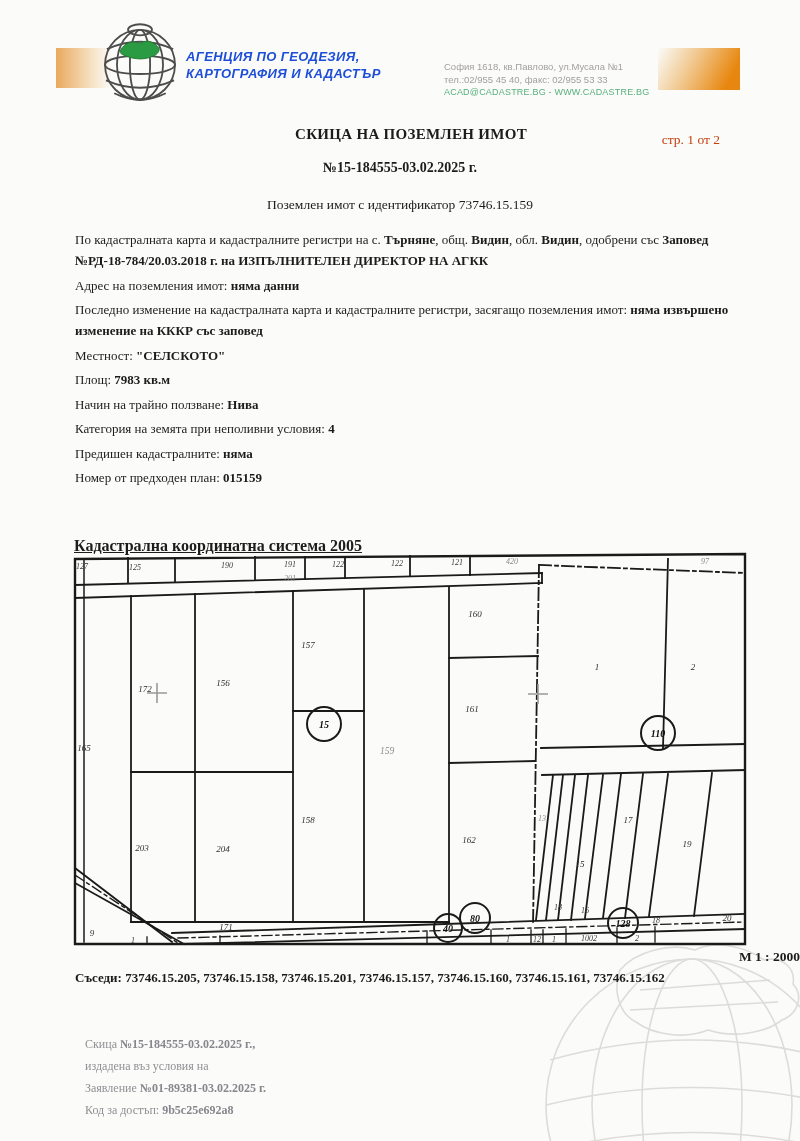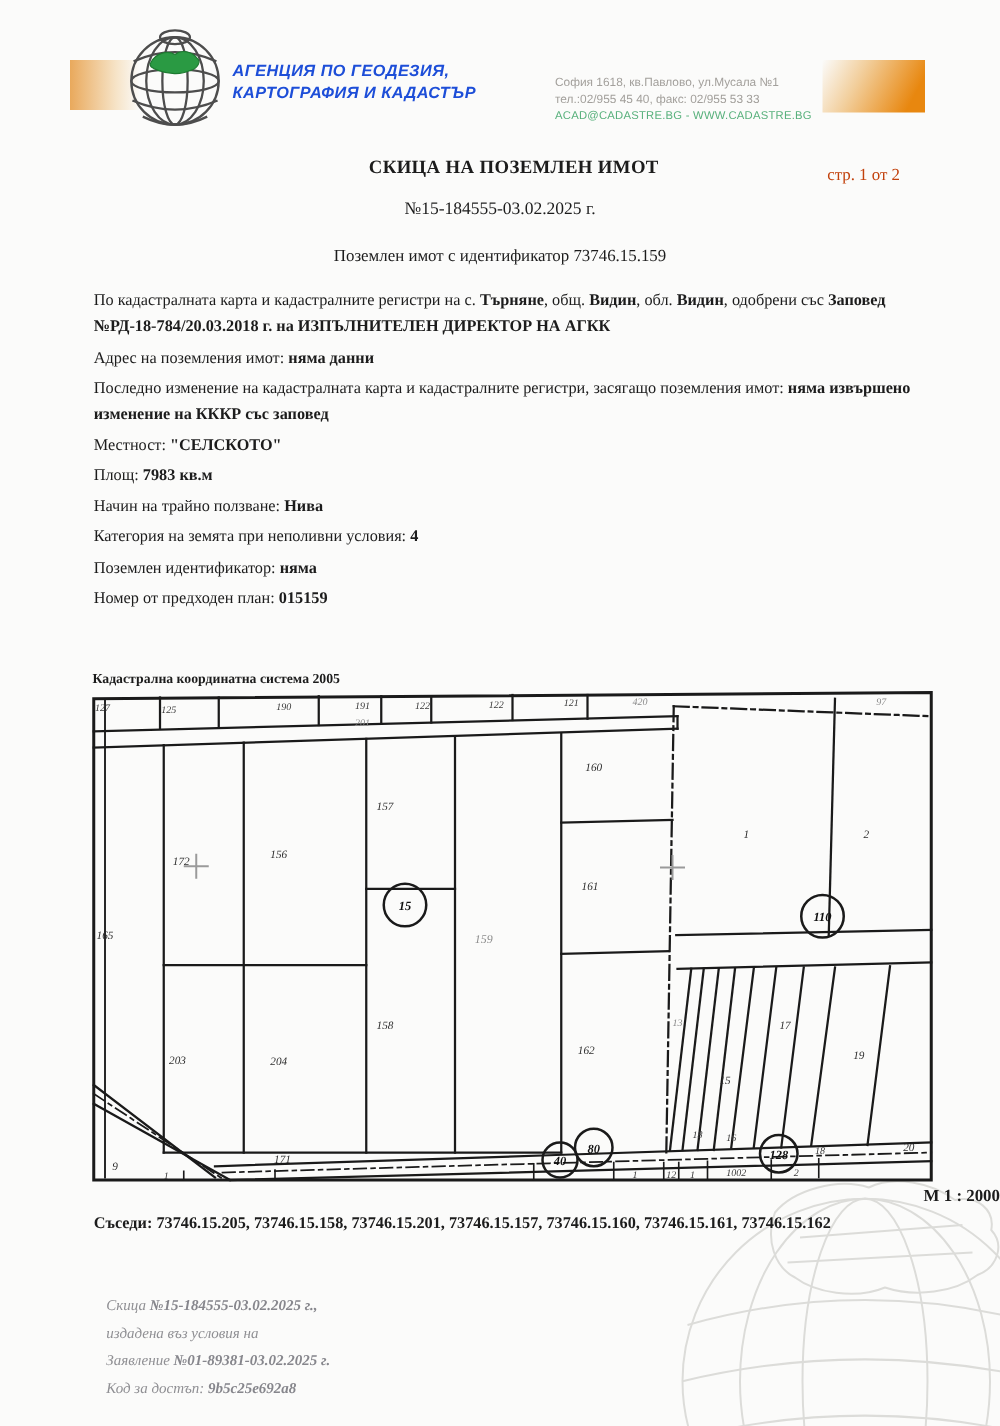--- a/index.html
+++ b/index.html
@@ -17,41 +17,41 @@
     font-family:"Liberation Sans",sans-serif;font-weight:bold;font-style:italic;
     font-size:13px;line-height:17px;color:#1d4ed8;letter-spacing:.4px;}
   .address{position:absolute;left:444px;top:42px;width:215px;
     font-family:"Liberation Sans",sans-serif;font-size:9.5px;line-height:13px;color:#a3a09c;margin-top:18px;}
   .address .mail{color:#57b07b;font-size:9px;letter-spacing:.2px;}
   .pagenum{position:absolute;right:80px;top:97px;font-size:13.5px;color:#c2410c;margin-top:35px;}
   
   .t1{position:absolute;top:126px;left:0;width:100%;text-align:center;
       font-size:15px;font-weight:bold;letter-spacing:.3px;padding-left:11px;}
   .t2{position:absolute;top:160px;left:0;width:100%;text-align:center;
-      font-size:14px;font-weight:normal;}
+      font-size:14px;font-weight:bold;}
   .ident{position:absolute;top:197px;left:0;width:100%;text-align:center;font-size:13.5px;}
   .ident b{font-weight:normal;}
   
   .details{position:absolute;top:229px;left:75px;width:674px;font-size:13px;line-height:21px;}
   .details p{margin:0 0 3.5px 0;}
   .seg-bold{font-weight:bold;}
-  .maplabel{position:absolute;top:537px;left:74px;font-size:11px;font-weight:bold;}
+  .maplabel{position:absolute;top:537px;left:74px;font-size:16px;font-weight:bold;text-decoration:underline;}
   
   .map{position:absolute;left:72px;top:552px;}
   .mlbl{font:italic 9px "Liberation Serif",serif;fill:#2e2e2e;}
   .mlbl-sm{font:italic 8px "Liberation Serif",serif;fill:#3a3a3a;}
   .mlbl-faint{font:italic 8px "Liberation Serif",serif;fill:#8a8a8a;}
   .mlbl-subj{font:italic 9.5px "Liberation Serif",serif;fill:#8d8d8d;}
   .mlbl-circ{font:italic bold 10px "Liberation Serif",serif;fill:#101010;}
   .scale{position:absolute;top:949px;left:0;width:100%;text-align:right;
          font-size:13.5px;font-weight:bold;}
   .neighbors{position:absolute;top:967px;left:75px;width:676px;
              font-size:13px;font-weight:bold;line-height:22px;}
   
-  .footer{position:absolute;top:1033px;left:85px;font-size:12px;line-height:22px;color:#8f8f93;font-style:italic;}
+  .footer{position:absolute;top:1033px;left:85px;font-size:12px;line-height:22px;color:#8f8f93;}
   .footer b{font-weight:bold;color:#86868c;}
   .watermark{position:absolute;left:520px;top:930px;z-index:0;}
 </style>
 </head>
 <body>
 
 <div class="page">
 
   <svg class="watermark" width="300" height="211" viewBox="0 0 300 211">
     <g fill="none" stroke="#dcdcd9" stroke-width="1.6">
@@ -108,21 +108,21 @@
     </div>
 
     <div class="details">
       <p><span>По кадастралната карта и кадастралните регистри на с. </span><span class="seg-bold">Търняне</span><span>, общ. </span><span class="seg-bold">Видин</span><span>, обл. </span><span class="seg-bold">Видин</span><span>, одобрени със </span><span class="seg-bold">Заповед №РД-18-784/20.03.2018 г. на ИЗПЪЛНИТЕЛЕН ДИРЕКТОР НА АГКК</span></p>
       <p><span>Адрес на поземления имот: </span><span class="seg-bold">няма данни</span></p>
       <p><span>Последно изменение на кадастралната карта и кадастралните регистри, засягащо поземления имот: </span><span class="seg-bold">няма извършено изменение на КККР със заповед</span></p>
       <p><span>Местност: </span><span class="seg-bold">"СЕЛСКОТО"</span></p>
       <p><span>Площ: </span><span class="seg-bold">7983 кв.м</span></p>
       <p><span>Начин на трайно ползване: </span><span class="seg-bold">Нива</span></p>
       <p><span>Категория на земята при неполивни условия: </span><span class="seg-bold">4</span></p>
-      <p><span>Поземлен идентификатор: </span><span class="seg-bold">няма</span></p>
+      <p><span>Предишен кадастралните: </span><span class="seg-bold">няма</span></p>
       <p><span>Номер от предходен план: </span><span class="seg-bold">015159</span></p>
     </div>
 
     <div class="maplabel">Кадастрална координатна система 2005</div>
 
     <svg class="map" width="676" height="396" viewBox="0 0 676 396">
       <g fill="none" stroke="#1a1a1a" stroke-width="1.8" stroke-linecap="square">
 
         <path d="M3,7 L673,2 L673,392 L3,392 Z" stroke-width="2.4"></path>
         <line x1="12" y1="8" x2="12" y2="390" stroke-width="1.5"></line>

